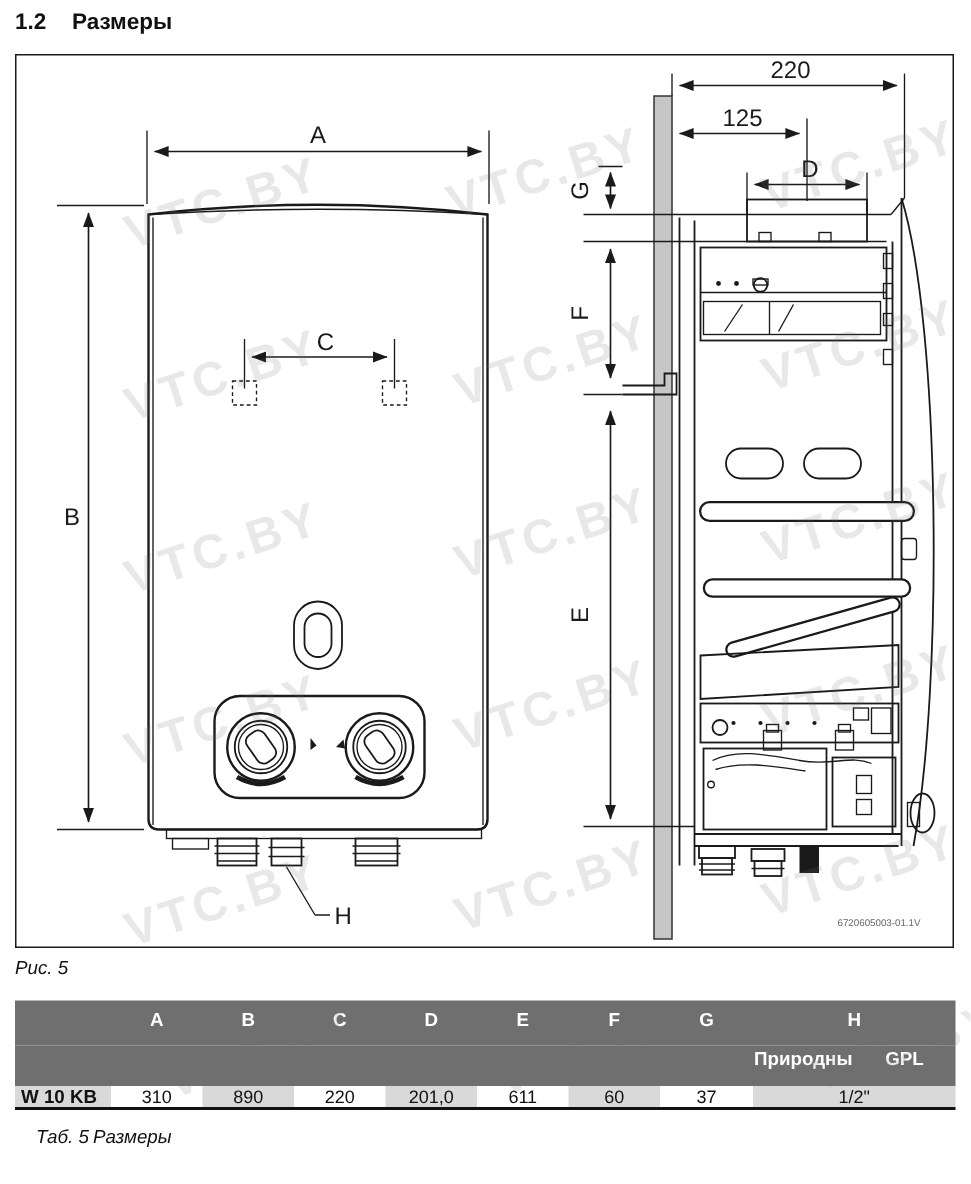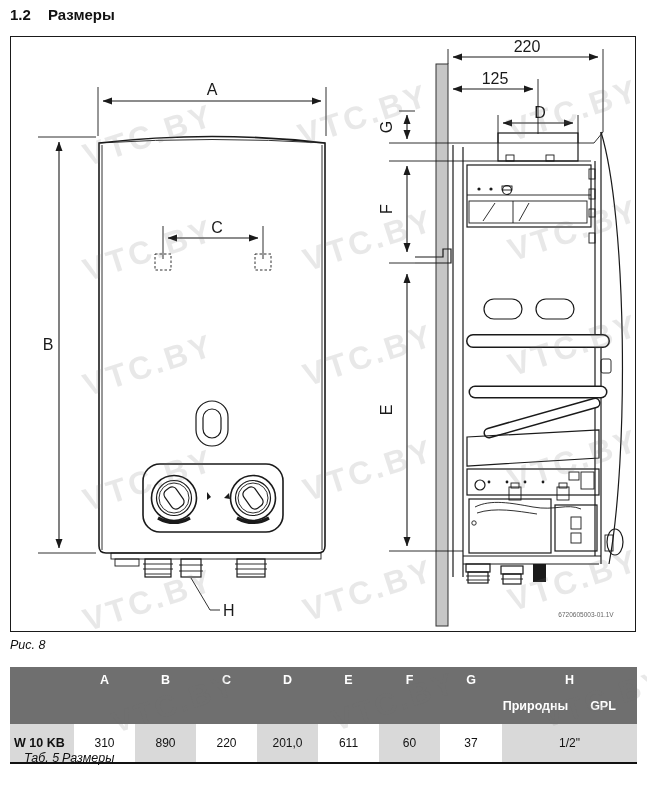--- a/index.html
+++ b/index.html
@@ -32,21 +32,21 @@
   .tbl-grid{
     display:grid;
     grid-template-columns:64px 61px 61px 61px 61px 61px 61px 62px 67px 68px;
   }
   .th-row1{height:30px;}
   .th-row2{height:27px;}
   .hdr{background:#6f6f6f;color:#fff;font-weight:bold;font-size:12.5px;}
   .hdr-cell{display:flex;align-items:flex-start;justify-content:center;padding-top:6px;}
   .hdr-cell2{display:flex;align-items:flex-start;justify-content:center;padding-top:2px;}
   .span2{grid-column:span 2;}
-  .data-row{height:38px;}
+  .data-row{height:14px;}
   .cell{display:flex;align-items:center;justify-content:center;font-size:12px;}
   .cell.model{justify-content:flex-start;padding-left:4px;font-weight:bold;font-size:12.5px;}
   .bg-g{background:#d9d9d9;}
   .bg-w{background:#fff;}
 
   svg text{font-family:"Liberation Sans", sans-serif;fill:#1a1a1a;}
   svg .ln{stroke:#1a1a1a;stroke-width:1.2;fill:none;}
   svg .ln2{stroke:#1a1a1a;stroke-width:1.6;fill:none;}
   svg .thin{stroke:#1a1a1a;stroke-width:0.9;fill:none;}
   svg .dim{stroke:#1a1a1a;stroke-width:1.1;fill:none;}
@@ -310,21 +310,21 @@
   <span class="watermark" style="left:290px;top:300px;">VTC.BY</span>
   <span class="watermark" style="left:495px;top:290px;">VTC.BY</span>
   <span class="watermark" style="left:70px;top:425px;">VTC.BY</span>
   <span class="watermark" style="left:290px;top:415px;">VTC.BY</span>
   <span class="watermark" style="left:495px;top:405px;">VTC.BY</span>
   <span class="watermark" style="left:70px;top:545px;">VTC.BY</span>
   <span class="watermark" style="left:290px;top:535px;">VTC.BY</span>
   <span class="watermark" style="left:495px;top:525px;">VTC.BY</span>
 </div>
 
-<div class="abs fig-caption">Рис. 8</div>
+<div class="abs fig-caption">Рис. 5</div>
 
 <div class="abs dim-table">
   <div class="tbl-grid hdr th-row1">
     <div class="hdr-cell"></div>
     <div class="hdr-cell">A</div>
     <div class="hdr-cell">B</div>
     <div class="hdr-cell">C</div>
     <div class="hdr-cell">D</div>
     <div class="hdr-cell">E</div>
     <div class="hdr-cell">F</div>

